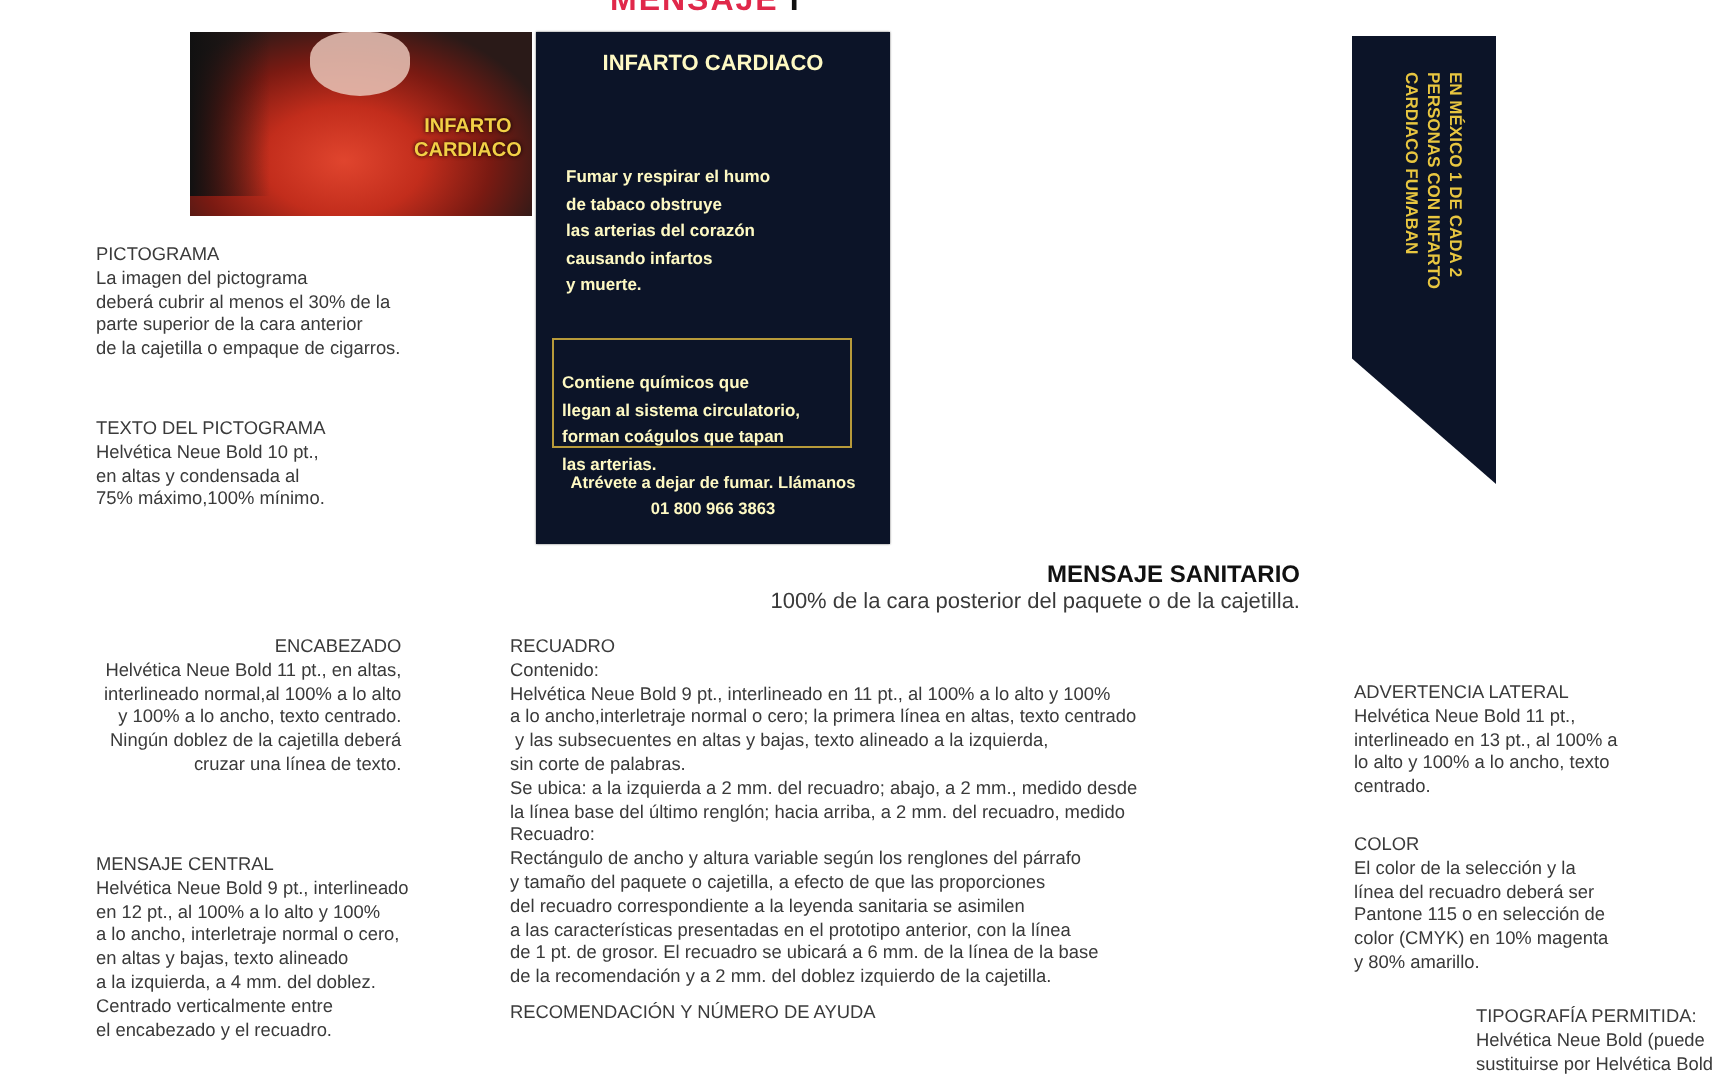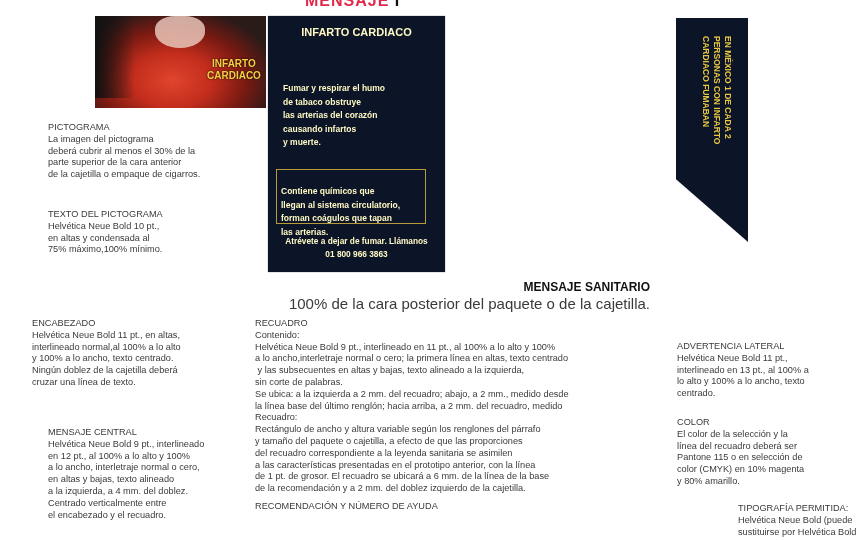--- a/index.html
+++ b/index.html
@@ -24,21 +24,21 @@
                  padding:15px 0 0 4px; font-weight:bold; font-size:8.5px; line-height:13.5px; box-sizing:border-box; }
   .panel .pfoot { position:absolute; left:0; top:219px; width:100%; text-align:center; font-weight:bold; font-size:8.3px; line-height:13px; }
   .ribbon { left:676px; top:18px; width:72px; height:224px; background:#0c1428;
             clip-path:polygon(0 0, 100% 0, 100% 100%, 0 72%); }
   .ribbon .rtxt { position:absolute; left:57px; top:18px; transform-origin:0 0; transform:rotate(90deg);
                   color:#e8c640; font-weight:bold; font-size:8.5px; line-height:11px; white-space:nowrap; width:180px; }
   .txt { font-size:9.2px; line-height:11.8px; color:#3a3a3a; }
   .txt .h { color:#3a3a3a; }
   .center-head { left:250px; top:280px; width:400px; text-align:right; }
   .center-head .t1 { font-weight:bold; font-size:12px; color:#111; }
-  .center-head .t2 { font-size:15px; color:#3a3a3a; margin-top:1px; }
+  .center-head .t2 { font-size:11px; color:#3a3a3a; margin-top:1px; }
 </style>
 </head>
 <body>
 
 <div class="abs top-red">
   <span>MENSAJE</span>
   <span class="blk">I</span>
 </div>
 
 <div class="abs photo">
@@ -87,21 +87,21 @@
   <div>de la cajetilla o empaque de cigarros.</div>
 </div>
 
 <div class="abs txt" style="left:48px; top:209px;">
   <div class="h">TEXTO DEL PICTOGRAMA</div>
   <div>Helvética Neue Bold 10 pt.,</div>
   <div>en altas y condensada al</div>
   <div>75% máximo,100% mínimo.</div>
 </div>
 
-<div class="abs txt" style="left:32px; top:318px;">
+<div class="abs txt" style="left:52px; top:318px;text-align:right;">
   <div class="h">ENCABEZADO</div>
   <div>Helvética Neue Bold 11 pt., en altas,</div>
   <div>interlineado normal,al 100% a lo alto</div>
   <div> y 100% a lo ancho, texto centrado.</div>
   <div>Ningún doblez de la cajetilla deberá</div>
   <div>cruzar una línea de texto.</div>
 </div>
 
 <div class="abs txt" style="left:48px; top:427px;">
   <div class="h">MENSAJE CENTRAL</div>

